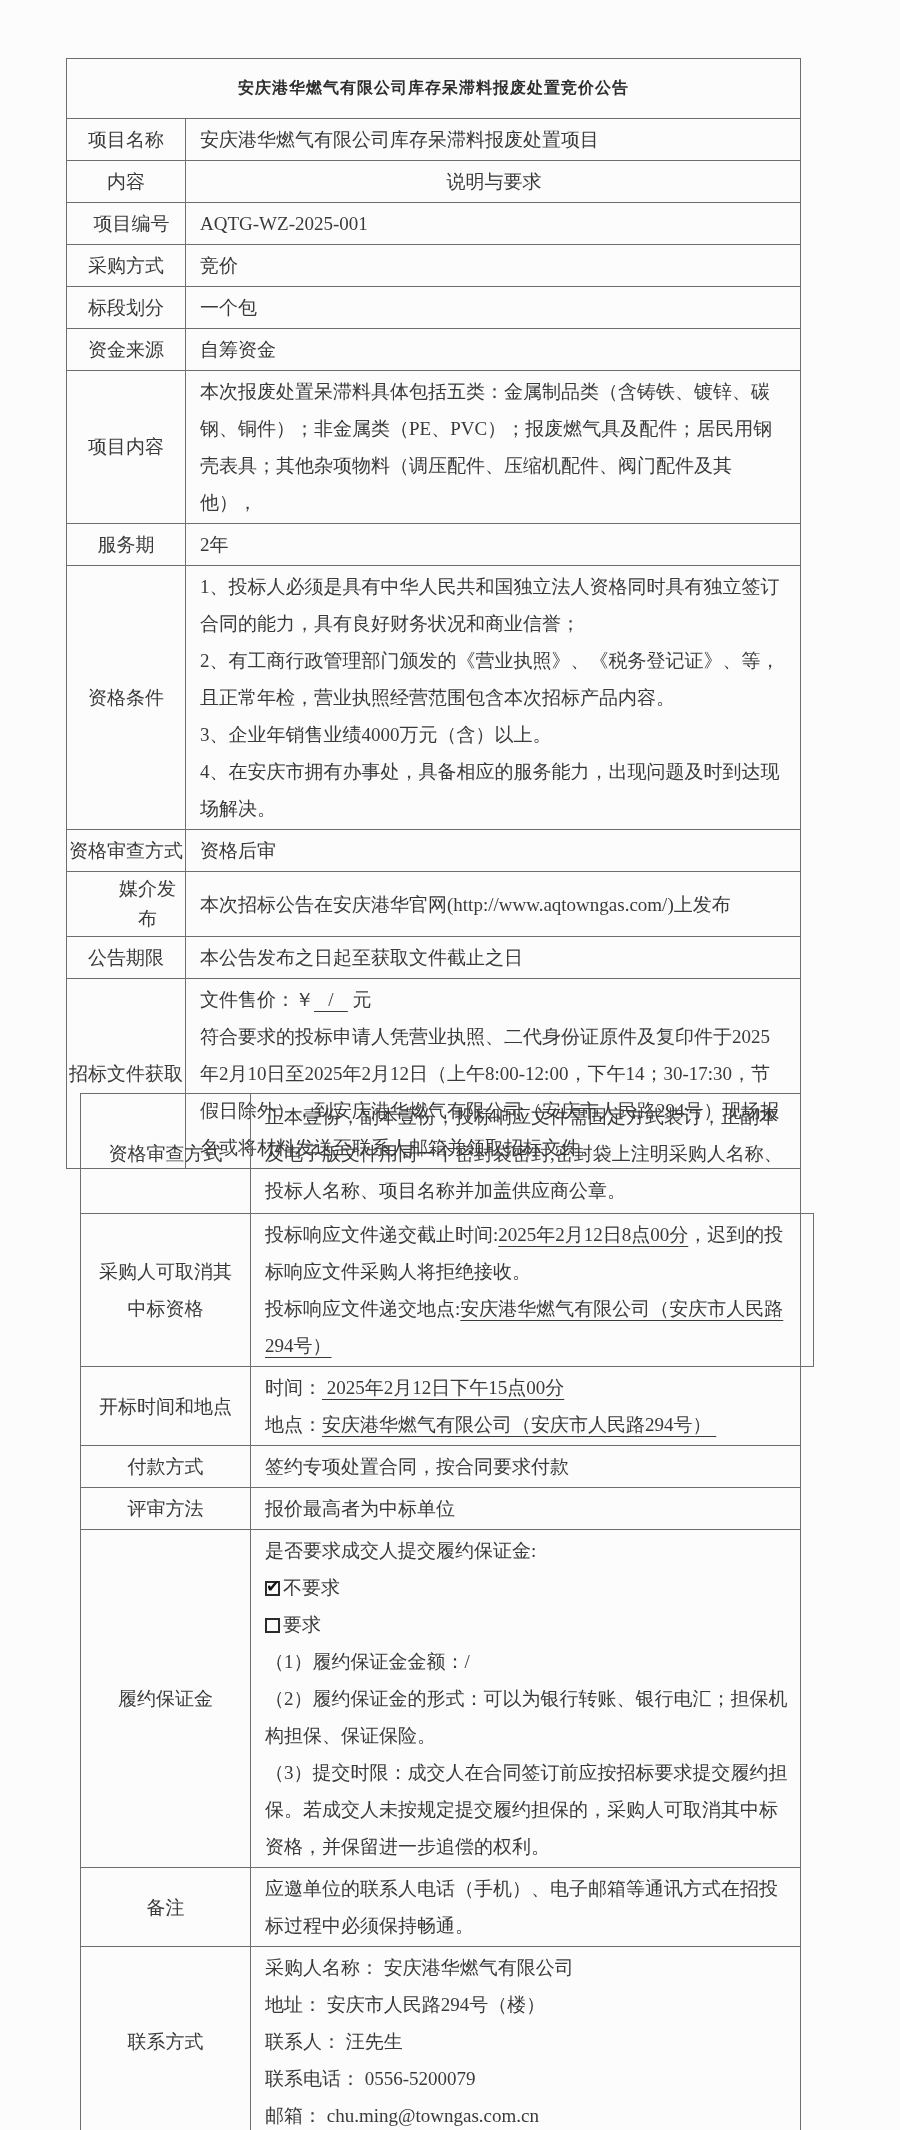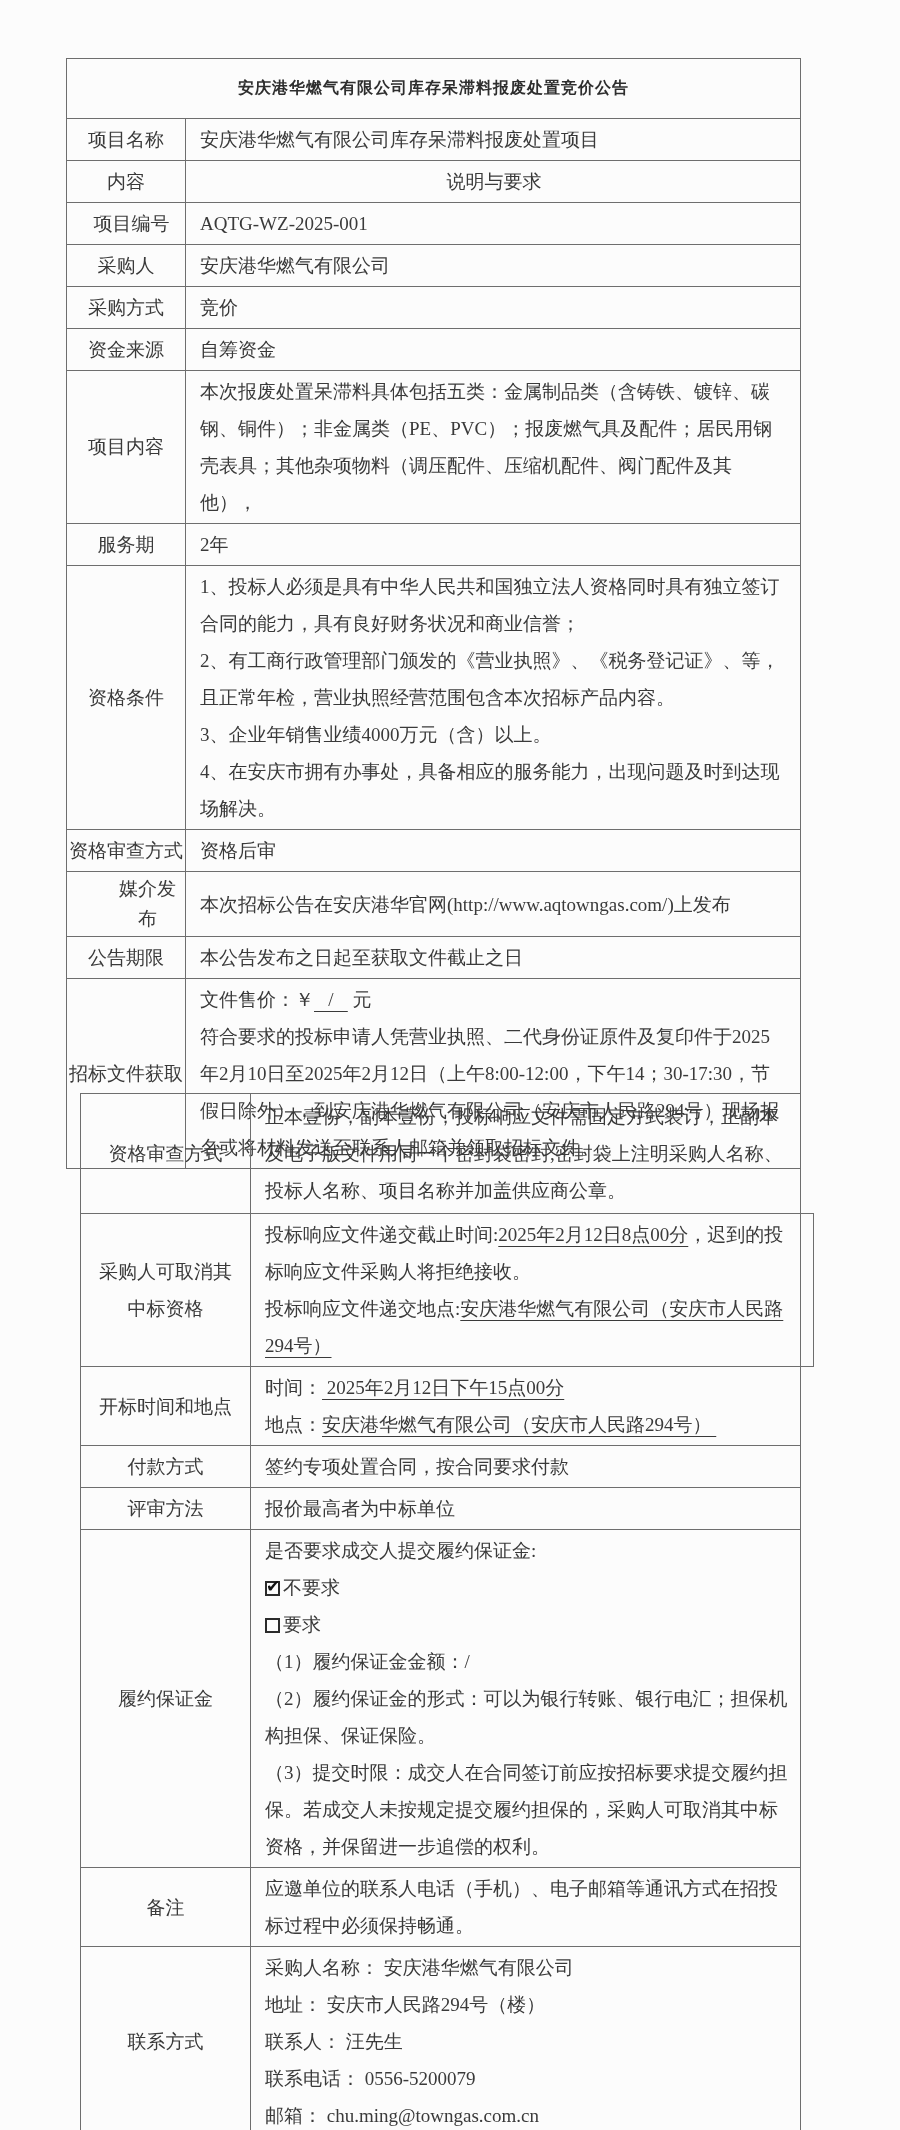--- a/index.html
+++ b/index.html
@@ -78,29 +78,29 @@
           <p><span>说明与要求</span></p>
         </td>
       </tr>
       <tr>
         <td class="label" style="height: 36px; padding-left: 12px;">项目编号</td>
         <td class="value">
           <p><span>AQTG-WZ-2025-001</span></p>
         </td>
       </tr>
       <tr>
-        <td class="label" style="height: 37px;">采购人</td>
-        <td class="value">
-          <p><span>安庆港华燃气有限公司</span></p>
-        </td>
-      </tr>
-      <tr>
         <td class="label" style="height: 36px;">采购方式</td>
         <td class="value">
           <p><span>竞价</span></p>
+        </td>
+      </tr>
+      <tr>
+        <td class="label" style="height: 38px;">标段划分</td>
+        <td class="value">
+          <p><span>一个包</span></p>
         </td>
       </tr>
       <tr>
         <td class="label" style="height: 37px;">资金来源</td>
         <td class="value">
           <p><span>自筹资金</span></p>
         </td>
       </tr>
       <tr>
         <td class="label" style="height: 107px; border-radius: 20px;">项目内容</td>

